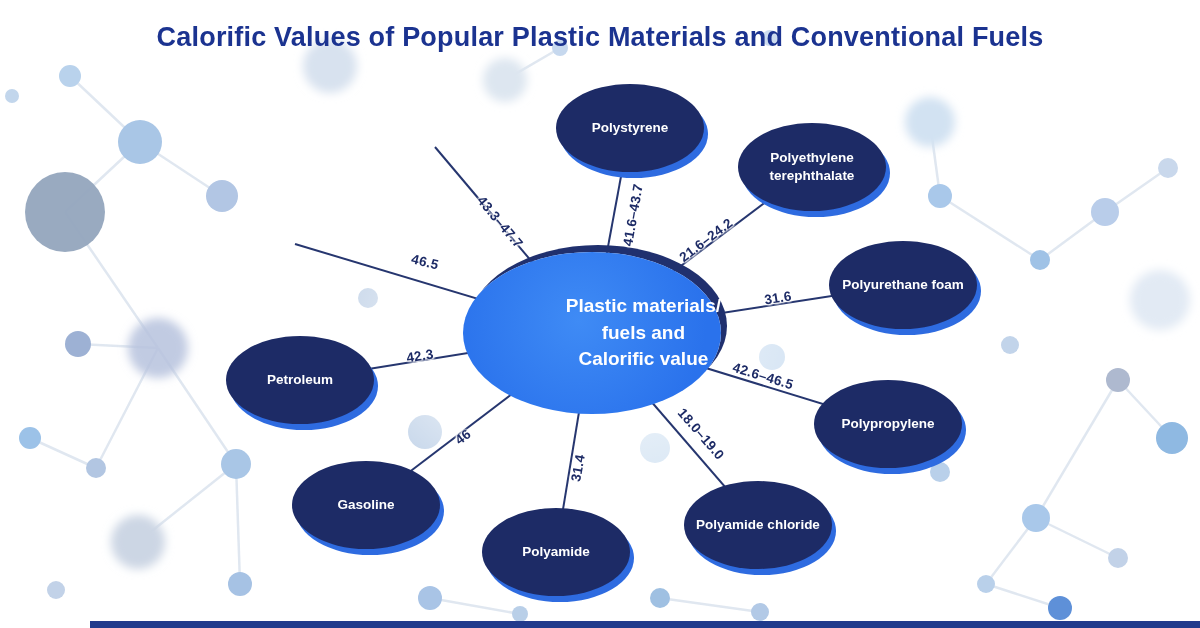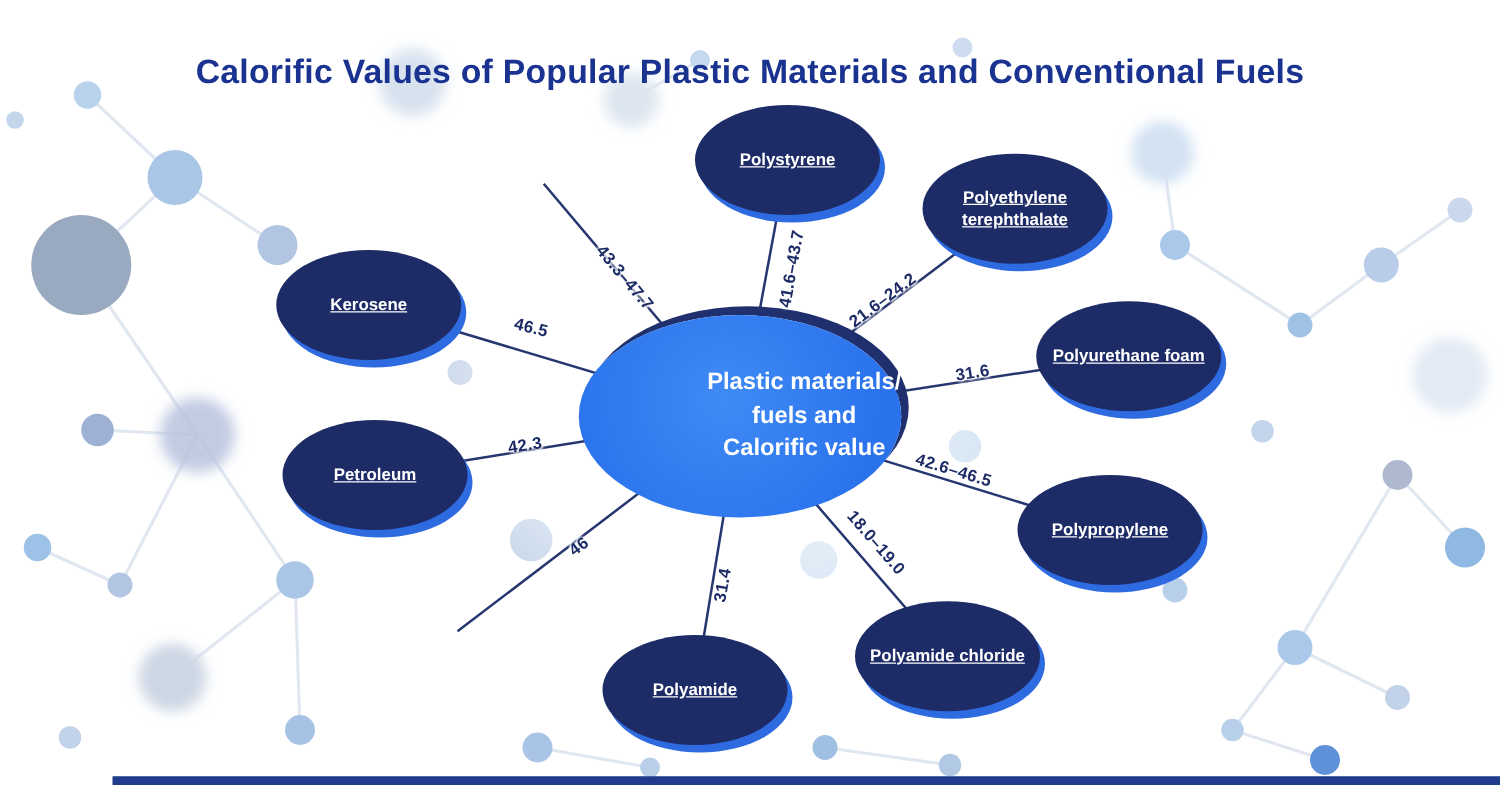--- a/index.html
+++ b/index.html
@@ -9,28 +9,28 @@
   }
   .bg-svg{position:absolute;left:0;top:0;z-index:0;}
   .bg-fade{
     position:absolute;inset:0;z-index:0;pointer-events:none;
     background:radial-gradient(ellipse 430px 300px at 50% 53%,
       rgba(255,255,255,.92) 0%, rgba(255,255,255,.55) 45%, rgba(255,255,255,0) 75%);
   }
   .links-svg{position:absolute;left:0;top:0;z-index:1;}
   .page-title{
     position:absolute;top:22px;left:0;width:100%;text-align:center;
-    font-size:27px;font-weight:bold;color:#1b3390;letter-spacing:.2px;z-index:3;margin-top:20px;
+    font-size:27px;font-weight:bold;color:#1b3390;letter-spacing:.2px;z-index:3;
   }
   .node{
     position:absolute;width:148px;height:88px;border-radius:50%;
     background:#1d2b66;box-shadow:4px 6px 0 #2e6be0;
     display:flex;align-items:center;justify-content:center;text-align:center;
     color:#ffffff;font-weight:bold;font-size:13.5px;line-height:1.3;
-    z-index:2;padding:0 10px;box-sizing:border-box;text-decoration:underline;
+    z-index:2;padding:0 10px;box-sizing:border-box;
   }
   .center-node{
     position:absolute;left:463px;top:252px;width:258px;height:162px;border-radius:50%;
     background:radial-gradient(circle at 45% 42%, #3f8bf5 0%, #2a72ec 75%);
     box-shadow:6px -7px 0 #20306e;
     display:flex;align-items:center;justify-content:flex-end;text-align:center;
     color:#ffffff;font-weight:bold;font-size:19px;line-height:1.4;
     white-space:pre-line;z-index:2;
   }
   .edge-label{
@@ -156,25 +156,25 @@
   </div>
   <div class="node" style="left:814px;top:380px;justify-content:center;">
     <span>Polypropylene</span>
   </div>
   <div class="node" style="left:684px;top:481px;">
     <span>Polyamide chloride</span>
   </div>
   <div class="node" style="left:482px;top:508px;">
     <span>Polyamide</span>
   </div>
+  <div class="node" style="left:292px;top:461px;">
+    <span>Gasoline</span>
+  </div>
   <div class="node" style="left:226px;top:336px;">
     <span>Petroleum</span>
-  </div>
-  <div class="node" style="left:221px;top:200px;">
-    <span>Kerosene</span>
   </div>
 
   <div class="edge-label" style="left:500px;top:222px;transform:translate(-50%,-50%) rotate(50deg);">43.3–47.7</div>
   <div class="edge-label" style="left:633px;top:215px;transform:translate(-50%,-50%) rotate(-80deg);">41.6–43.7</div>
   <div class="edge-label" style="left:706px;top:240px;transform:translate(-50%,-50%) rotate(-37deg);">21.6–24.2</div>
   <div class="edge-label" style="left:778px;top:298px;transform:translate(-50%,-50%) rotate(-9deg);">31.6</div>
   <div class="edge-label" style="left:763px;top:376px;transform:translate(-50%,-50%) rotate(17deg);">42.6–46.5</div>
   <div class="edge-label" style="left:701px;top:434px;transform:translate(-50%,-50%) rotate(49deg);">18.0–19.0</div>
   <div class="edge-label" style="left:578px;top:468px;transform:translate(-50%,-50%) rotate(-80deg);">31.4</div>
   <div class="edge-label" style="left:463px;top:437px;transform:translate(-50%,-50%) rotate(-37deg);">46</div>

